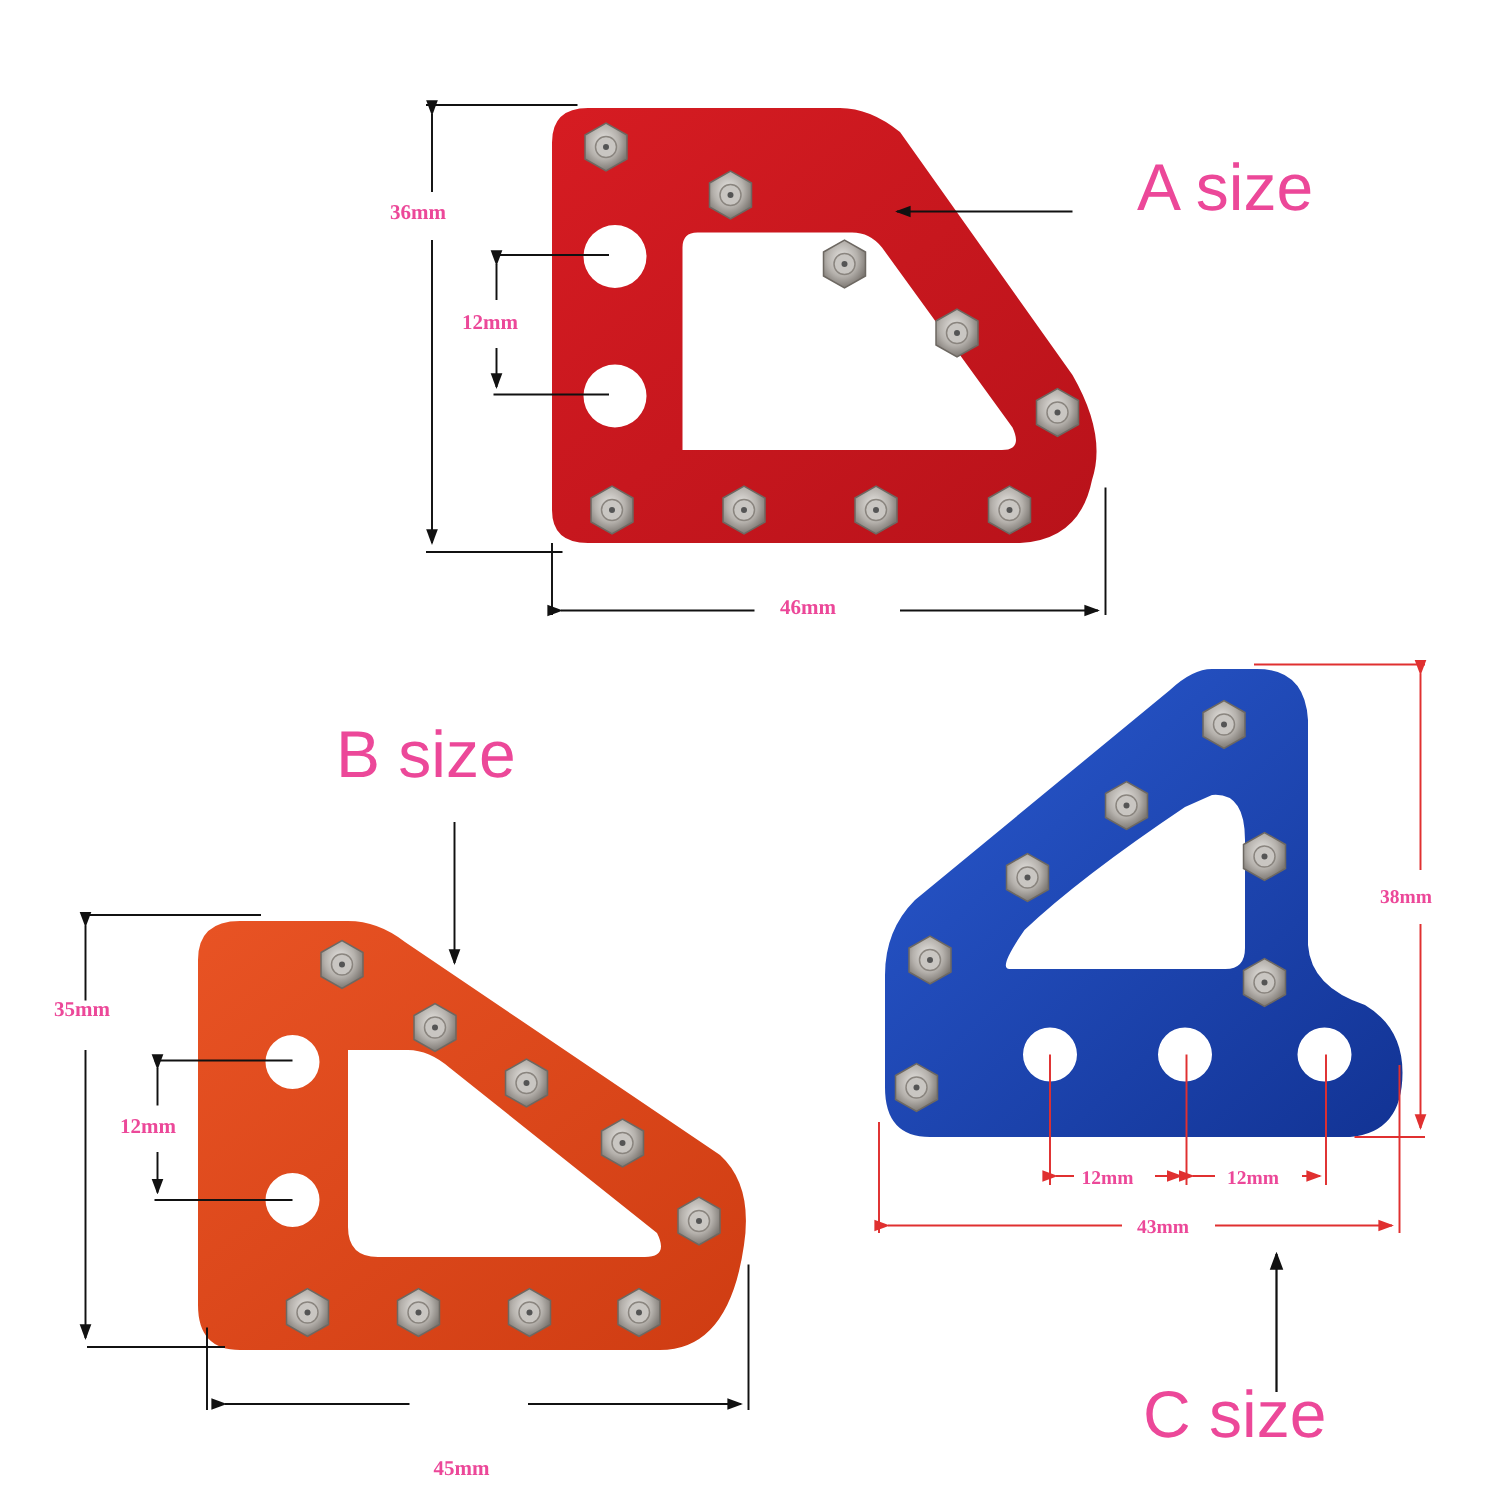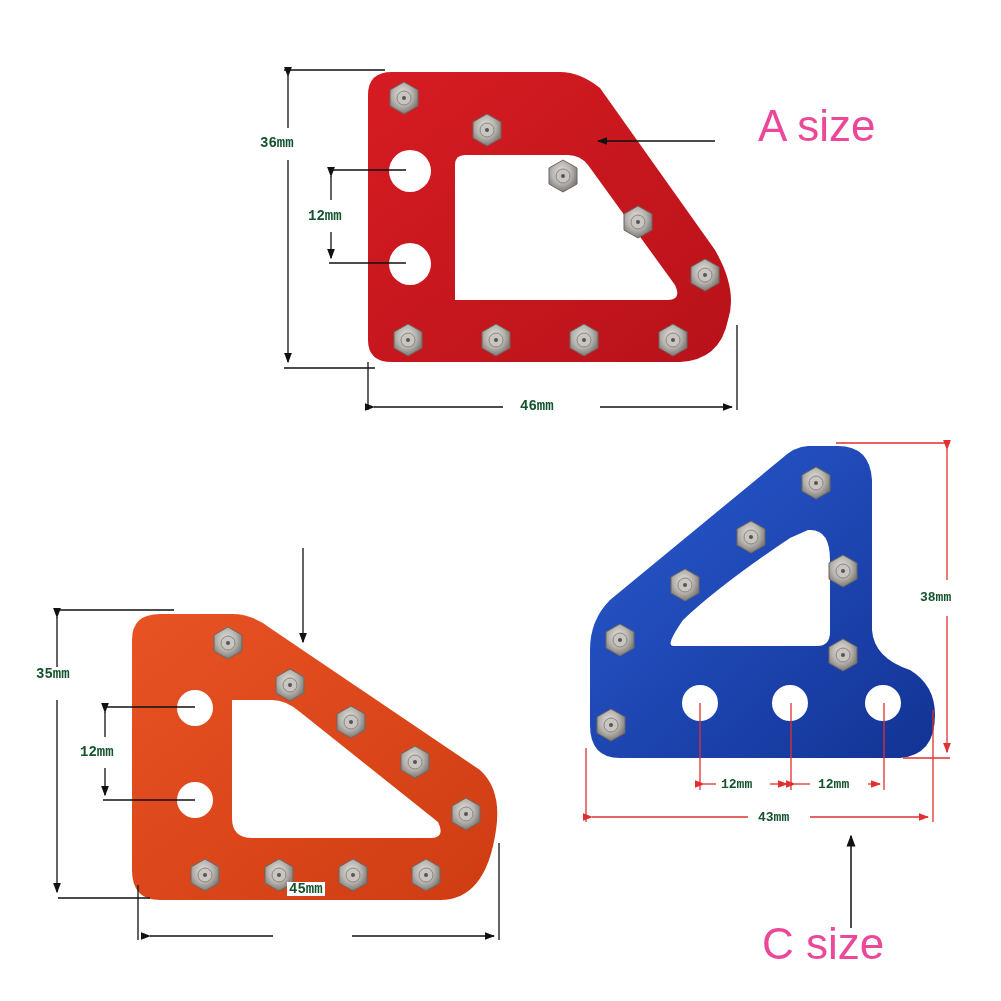--- a/index.html
+++ b/index.html
@@ -1,22 +1,22 @@
 <!DOCTYPE html>
 <html><head>
 <meta charset="utf-8">
 <style>
   html, body { margin: 0; padding: 0; background: #ffffff; }
   body { width: 1001px; height: 1001px; position: relative; overflow: hidden;
          font-family: "Liberation Sans", sans-serif; }
   .stage { position: absolute; left: 0; top: 0; width: 1001px; height: 1001px; }
   .label-big { position: absolute; font-family: "Liberation Sans", sans-serif;
                font-size: 44px; color: #ec4899; white-space: nowrap; line-height: 1; }
-  .dim { position: absolute; font-family: Liberation Mono, monospace;
-         font-size: 14px; font-weight: bold; color: #14532d; white-space: nowrap;
+  .dim { position: absolute; font-family: Liberation Serif, serif;
+         font-size: 14px; font-weight: bold; color: #ec4899; white-space: nowrap;
          background: #fff; line-height: 1; padding: 0 2px; }
   .dim.small { font-size: 13px; }
   svg { position: absolute; left: 0; top: 0; }
 </style>
 </head>
 <body>
 
 <div class="stage">
 
   <svg width="1001" height="1001" viewBox="0 0 1001 1001">
@@ -142,28 +142,29 @@
       <line x1="868" y1="784" x2="880" y2="784" marker-end="url(#arrR)"></line>
       <line x1="586" y1="748" x2="586" y2="822"></line>
       <line x1="933" y1="710" x2="933" y2="822"></line>
       <line x1="592" y1="817" x2="748" y2="817" marker-start="url(#arrR)"></line>
       <line x1="810" y1="817" x2="928" y2="817" marker-end="url(#arrR)"></line>
     </g>
     <line x1="851" y1="928" x2="851" y2="836" stroke="#111" stroke-width="1.5" marker-end="url(#arrB)"></line>
   </svg>
 
   <div class="label-big" style="left:758px; top:104px;">A size</div>
+  <div class="label-big" style="left:224px; top:482px;">B size</div>
   <div class="label-big" style="left:762px; top:922px;">C size</div>
 
   <div class="dim" style="left:258px; top:136px;">36mm</div>
   <div class="dim" style="left:306px; top:209px;">12mm</div>
   <div class="dim" style="left:518px; top:399px;">46mm</div>
 
   <div class="dim" style="left:34px; top:636px;margin-top:31px;">35mm</div>
   <div class="dim" style="left:78px; top:745px;">12mm</div>
-  <div class="dim" style="left:287px; top:882px;">45mm</div>
+  <div class="dim" style="left:287px; top:973px;">45mm</div>
 
   <div class="dim small" style="left:918px; top:591px;">38mm</div>
   <div class="dim small" style="left:719px; top:778px;">12mm</div>
   <div class="dim small" style="left:816px; top:778px;">12mm</div>
   <div class="dim small" style="left:756px; top:811px;text-align:right;">43mm</div>
 
 </div>
 
 </body></html>

